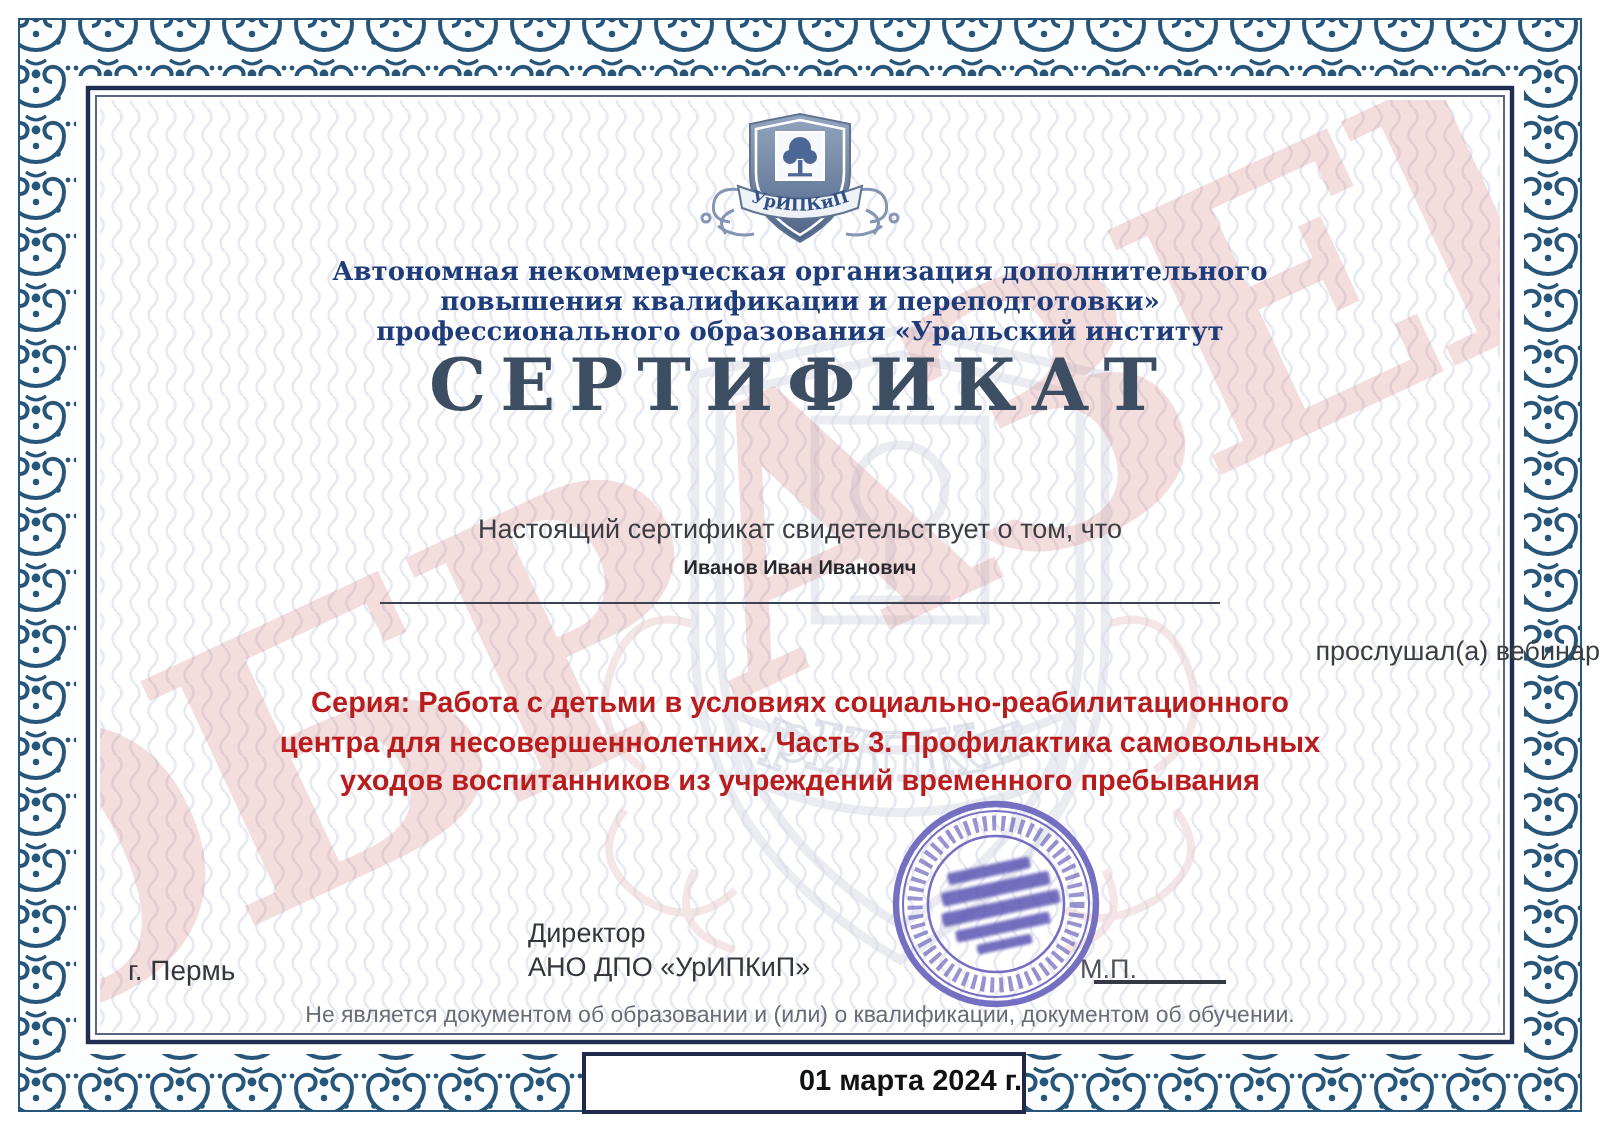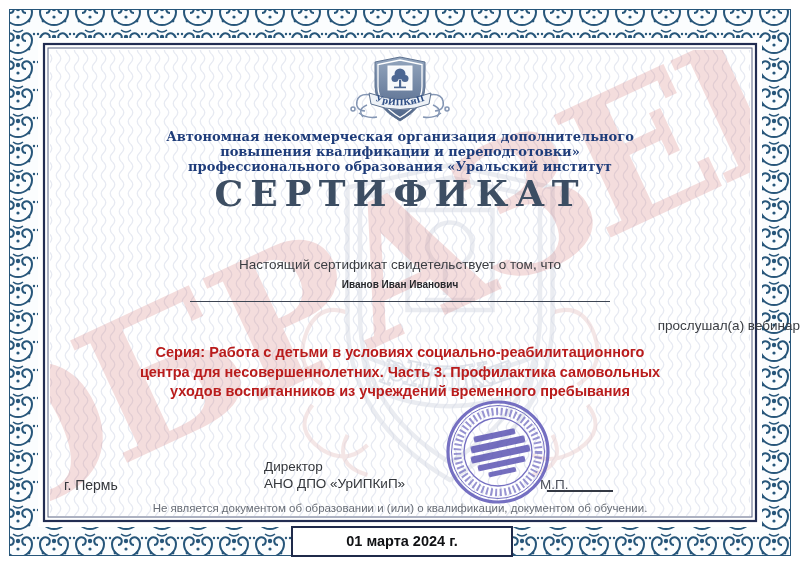--- a/index.html
+++ b/index.html
@@ -33,21 +33,21 @@
 
   
   .city{left:64px;top:477px;font-size:14px;color:#33363b;}
   .director{left:264px;top:459px;font-size:13.5px;color:#33363b;line-height:16.5px;}
   .mp{left:540px;top:477px;font-size:13.5px;color:#4e525c;}
   .sig-line{left:547px;top:490px;width:66px;border-top:2px solid #343944;}
   .disclaimer{top:502px;font-size:11.5px;color:#676c75;}
 
   
   .date-box{left:291px;top:526px;width:218px;height:27px;background:#ffffff;
-            border:2px solid #1f2a4a;text-align:center;line-height:27px;
+            border:2px solid #1f2a4a;text-align:right;line-height:27px;
             font-size:14.5px;font-weight:bold;color:#101114;}
 </style>
 </head>
 <body>
 
 <div class="cert">
 
   <svg class="layer z0" width="800" height="565">
     <defs>
       <pattern id="waves" width="9" height="18" patternUnits="userSpaceOnUse">

